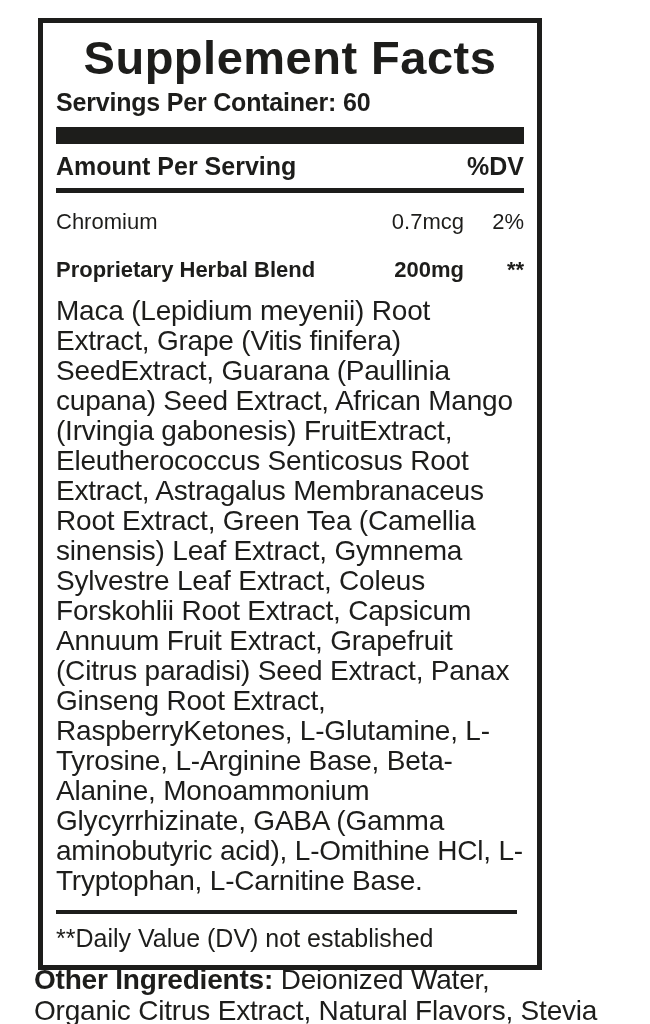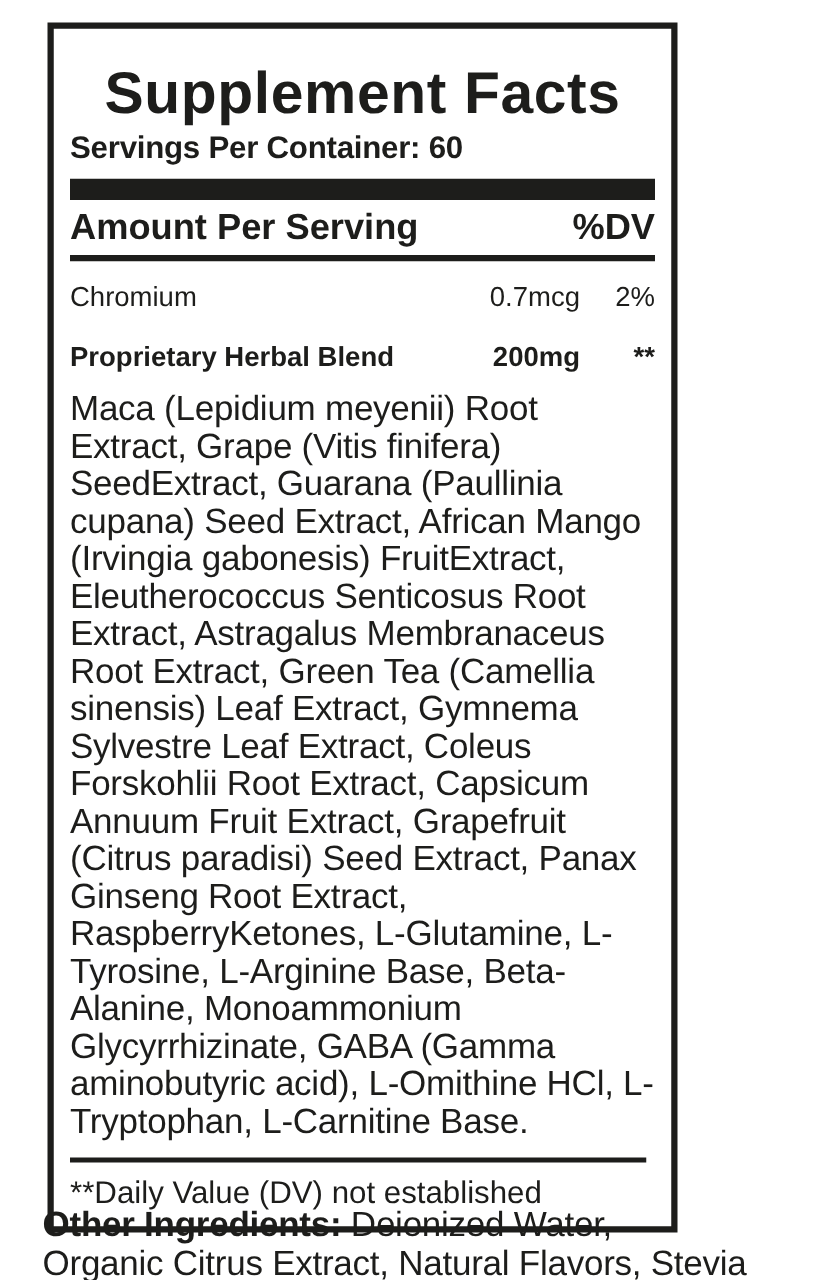--- a/index.html
+++ b/index.html
@@ -21,21 +21,21 @@
     overflow: hidden;
   }
   .label-box {
     box-sizing: border-box;
     position: absolute;
     left: 38px;
     top: 18px;
     width: 504px;
     border: 5px solid #1d1d1b;
     background: #ffffff;
-    padding: 22px 13px 12px 13px;
+    padding: 6px 13px 12px 13px;
   }
   .panel-title {
     margin: 4px 0 4px 0;
     text-align: center;
     font-size: 47px;
     line-height: 50px;
     font-weight: 800;
     letter-spacing: 0.5px;
     white-space: nowrap;
   }
@@ -48,21 +48,21 @@
   .bar-thick {
     height: 17px;
     background: #1d1d1b;
     margin-top: 9px;
   }
   .header-row {
     display: flex;
     justify-content: space-between;
     align-items: baseline;
     margin-top: 7px;
-    font-size: 29px;
+    font-size: 25px;
     line-height: 30px;
     font-weight: 700;
   }
   .bar-thin {
     height: 5px;
     background: #1d1d1b;
     margin-top: 7px;
   }
   .nutrient-row {
     display: flex;

